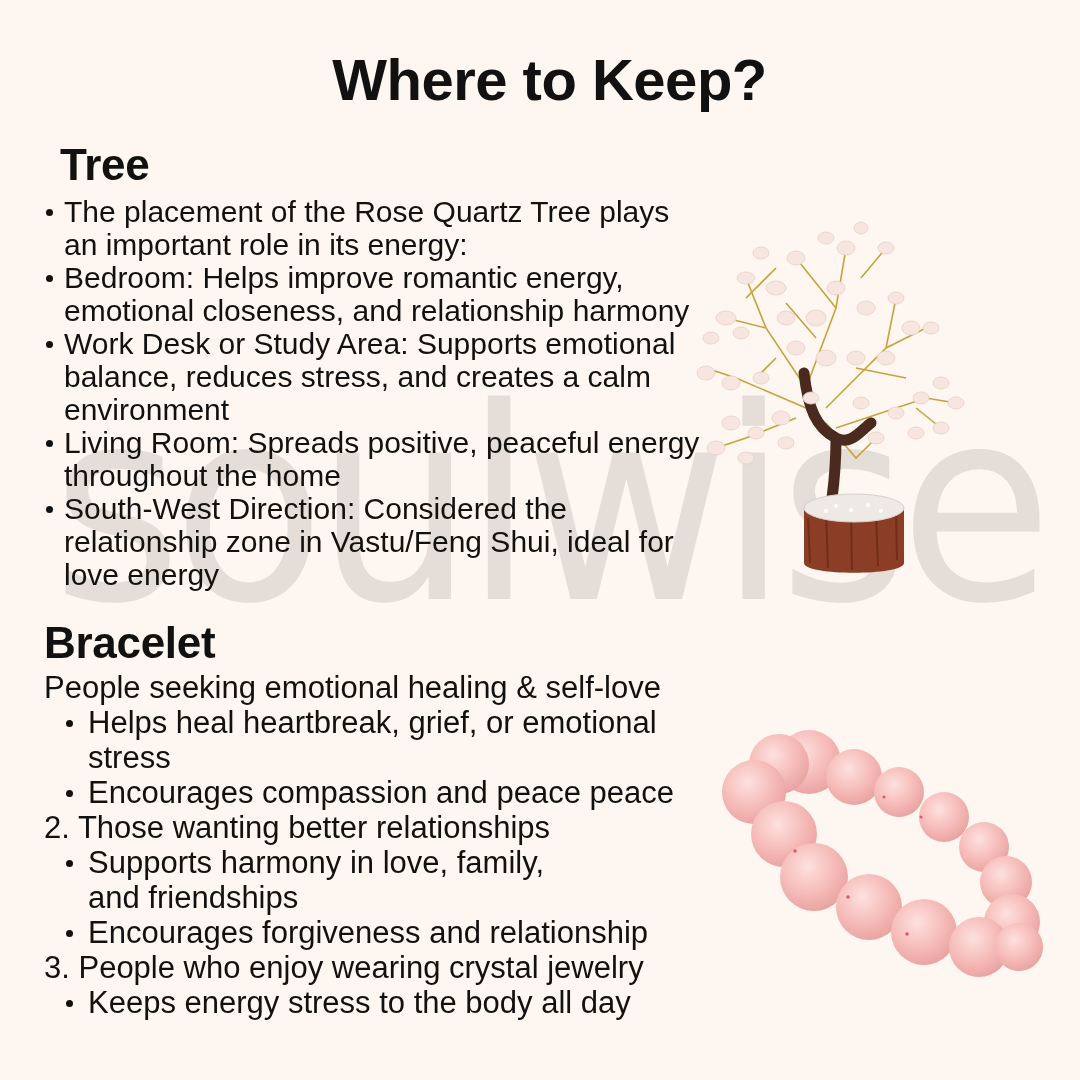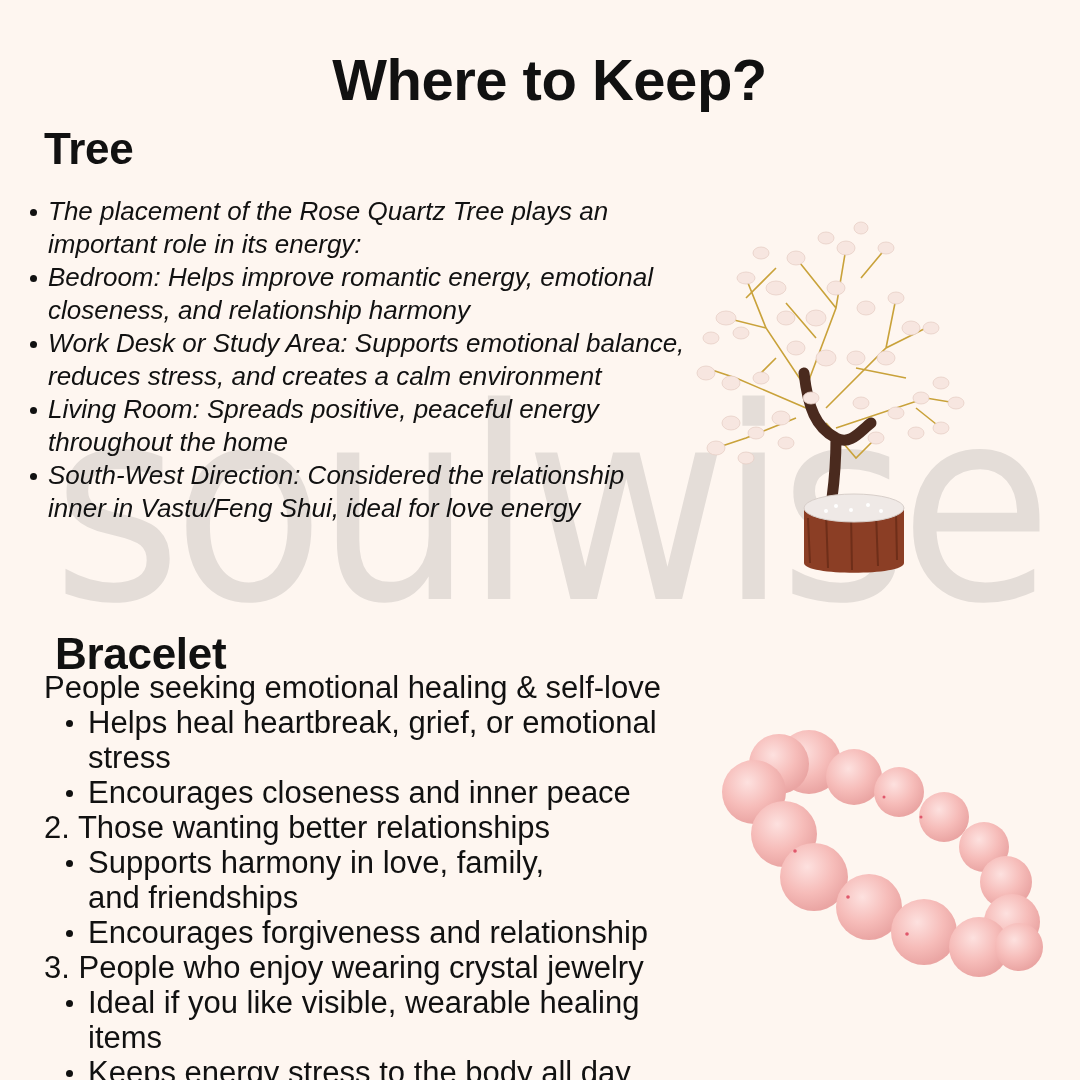--- a/index.html
+++ b/index.html
@@ -34,27 +34,26 @@
     }
     .section-heading {
       position: absolute; left: 44px;
       font-size: 44px; font-weight: bold;
       letter-spacing: -0.3px;
       z-index: 2;
     }
     #tree-heading { top: 124px; }
     #bracelet-heading { top: 618px; }
     .tree-list {
-      position: absolute; left: 28px; top: 195px;
+      position: absolute; left: 44px; top: 195px;
       width: 640px;
       margin: 0; padding: 0 0 0 20px;
       list-style: none;
-      font-size: 26px; line-height: 33px;
-      z-index: 2;
-      font-style: italic;
+      font-size: 30px; line-height: 33px;
+      z-index: 2;
     }
     .tree-list li { position: relative; padding-left: 0; }
     .tree-list li::before {
       content: ""; position: absolute; left: -18px; top: 14px;
       width: 7px; height: 7px; border-radius: 50%; background: #111;
     }
     .bracelet-block {
       position: absolute; left: 44px; top: 670px;
       width: 660px;
       font-size: 31px; line-height: 35px;
@@ -76,28 +75,28 @@
       width: 330px; height: 270px; z-index: 1;
     }
   </style>
 </head>
 <body>
 
 <div class="watermark">soulwise</div>
 
 <h1 class="title" style="margin:0;">Where to Keep?</h1>
 
-<h2 id="tree-heading" class="section-heading" style="margin:0;">Tree</h2>
+<h2 id="tree-heading" class="section-heading" style="margin:16px;">Tree</h2>
 
 <ul class="tree-list">
   <li>The placement of the Rose Quartz Tree plays an important role in its energy:</li>
   <li>Bedroom: Helps improve romantic energy, emotional closeness, and relationship harmony</li>
   <li>Work Desk or Study Area: Supports emotional balance, reduces stress, and creates a calm environment</li>
   <li>Living Room: Spreads positive, peaceful energy throughout the home</li>
-  <li>South-West Direction: Considered the relationship inner in Vastu/Feng Shui, ideal for love energy</li>
+  <li>South-West Direction: Considered the relationship zone in Vastu/Feng Shui, ideal for love energy</li>
 </ul>
 
 <svg class="img-tree" viewBox="0 0 290 372">
   <g stroke="#c9a23a" stroke-width="1.6" fill="none">
     <path d="M120 180 L80 120 L60 70 M80 120 L40 110 M120 180 L150 100 L160 40 M150 100 L110 50 M140 200 L200 140 L240 120 M200 140 L210 90 M150 220 L240 190 L270 195 M120 200 L50 170 L20 160 M110 210 L60 230 L30 240 M140 215 L170 250 L190 230"></path>
     <path d="M90 150 L70 170 M130 130 L100 95 M170 160 L220 170 M60 90 L90 60 M175 70 L200 40 M230 200 L255 220"></path>
   </g>
   <path d="M118 165 C122 200, 130 220, 150 230 C165 238, 175 222, 185 215 M150 230 C150 260, 148 275, 146 290" stroke="#4a2a1e" stroke-width="11" fill="none" stroke-linecap="round"></path>
   <g fill="#f7e6e0" stroke="#e7cfc7" stroke-width="0.8">
     <ellipse cx="60" cy="70" rx="9" ry="6"></ellipse>
@@ -146,36 +145,35 @@
   <ellipse cx="168" cy="300" rx="50" ry="14" fill="#efe9e6" stroke="#d8cfca"></ellipse>
   <g fill="#ffffff">
       <circle cx="150" cy="298" r="2"></circle>
       <circle cx="165" cy="302" r="2"></circle>
       <circle cx="182" cy="297" r="2"></circle>
       <circle cx="195" cy="303" r="2"></circle>
       <circle cx="140" cy="303" r="2"></circle>
     </g>
 </svg>
 
-<h2 id="bracelet-heading" class="section-heading" style="margin:11px;">Bracelet</h2>
+<h2 id="bracelet-heading" class="section-heading" style="margin:0;">Bracelet</h2>
 
 <div class="bracelet-block">
   <span class="group-label">People seeking emotional healing &amp; self-love</span>
   <ul class="sub-list">
     <li>Helps heal heartbreak, grief, or emotional stress</li>
-    <li>Encourages closeness and inner peace</li>
+    <li>Encourages compassion and peace peace</li>
   </ul>
   <span class="group-label">2. Those wanting better relationships</span>
   <ul class="sub-list" style="width:500px;">
     <li>Supports harmony in love, family, and friendships</li>
     <li style="width:620px;">Encourages forgiveness and relationship</li>
   </ul>
   <span class="group-label">3. People who enjoy wearing crystal jewelry</span>
   <ul class="sub-list">
-    <li>Ideal if you like visible, wearable healing items</li>
     <li>Keeps energy stress to the body all day</li>
   </ul>
 </div>
 
 <svg class="img-bracelet" viewBox="0 0 330 270">
   <defs>
     <radialGradient id="bead" cx="40%" cy="35%" r="65%">
       <stop offset="0%" stop-color="#fde1df"></stop>
       <stop offset="60%" stop-color="#f6bcb9"></stop>
       <stop offset="100%" stop-color="#eaa5a3"></stop>

